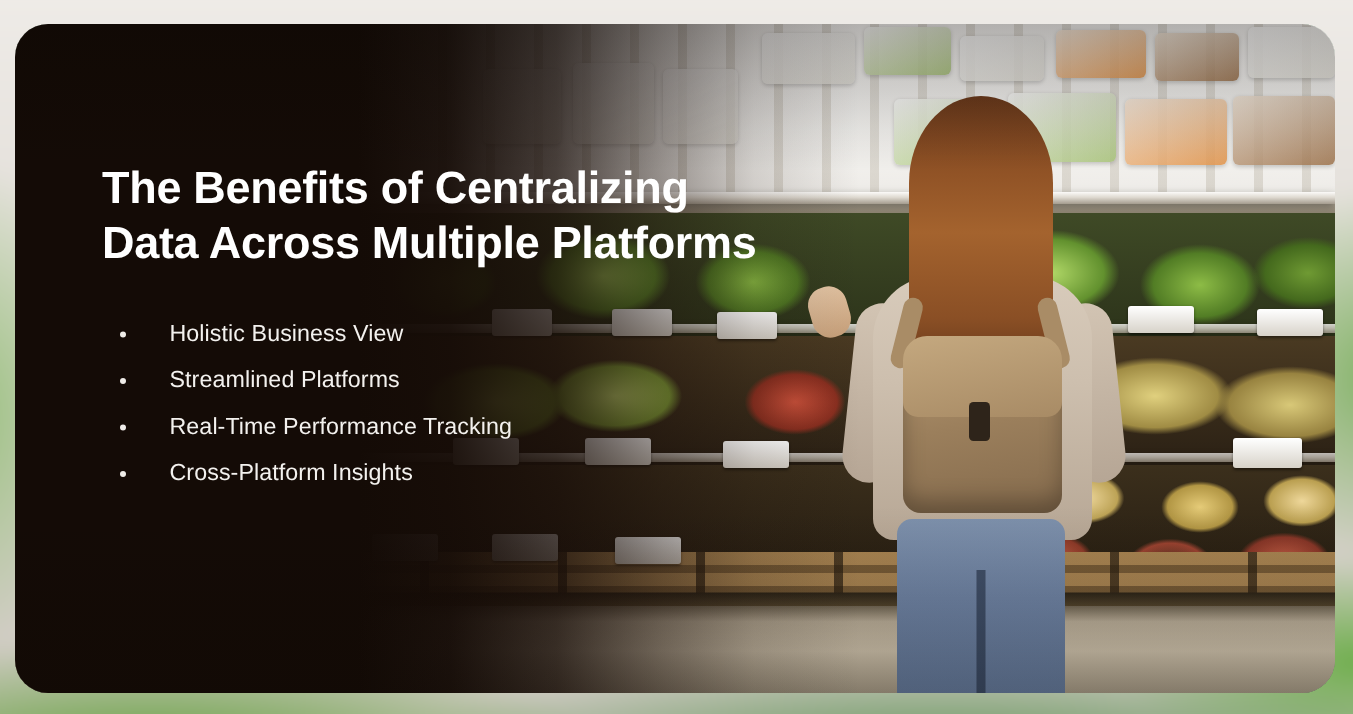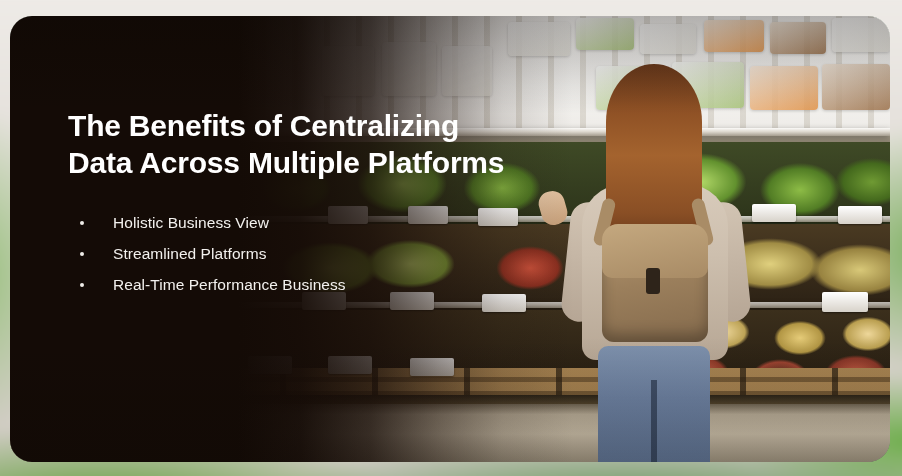--- a/index.html
+++ b/index.html
@@ -376,19 +376,23 @@
         <li class="bullet">
           <span class="bullet-dot"></span>
           <span>Holistic Business View</span>
         </li>
         <li class="bullet">
           <span class="bullet-dot"></span>
           <span>Streamlined Platforms</span>
         </li>
         <li class="bullet">
           <span class="bullet-dot"></span>
-          <span>Real-Time Performance Business</span>
+          <span>Real-Time Performance Tracking</span>
+        </li>
+        <li class="bullet">
+          <span class="bullet-dot"></span>
+          <span>Cross-Platform Insights</span>
         </li>
       </ul>
     </div>
 
   </div>
 </div>
 
 </body></html>

